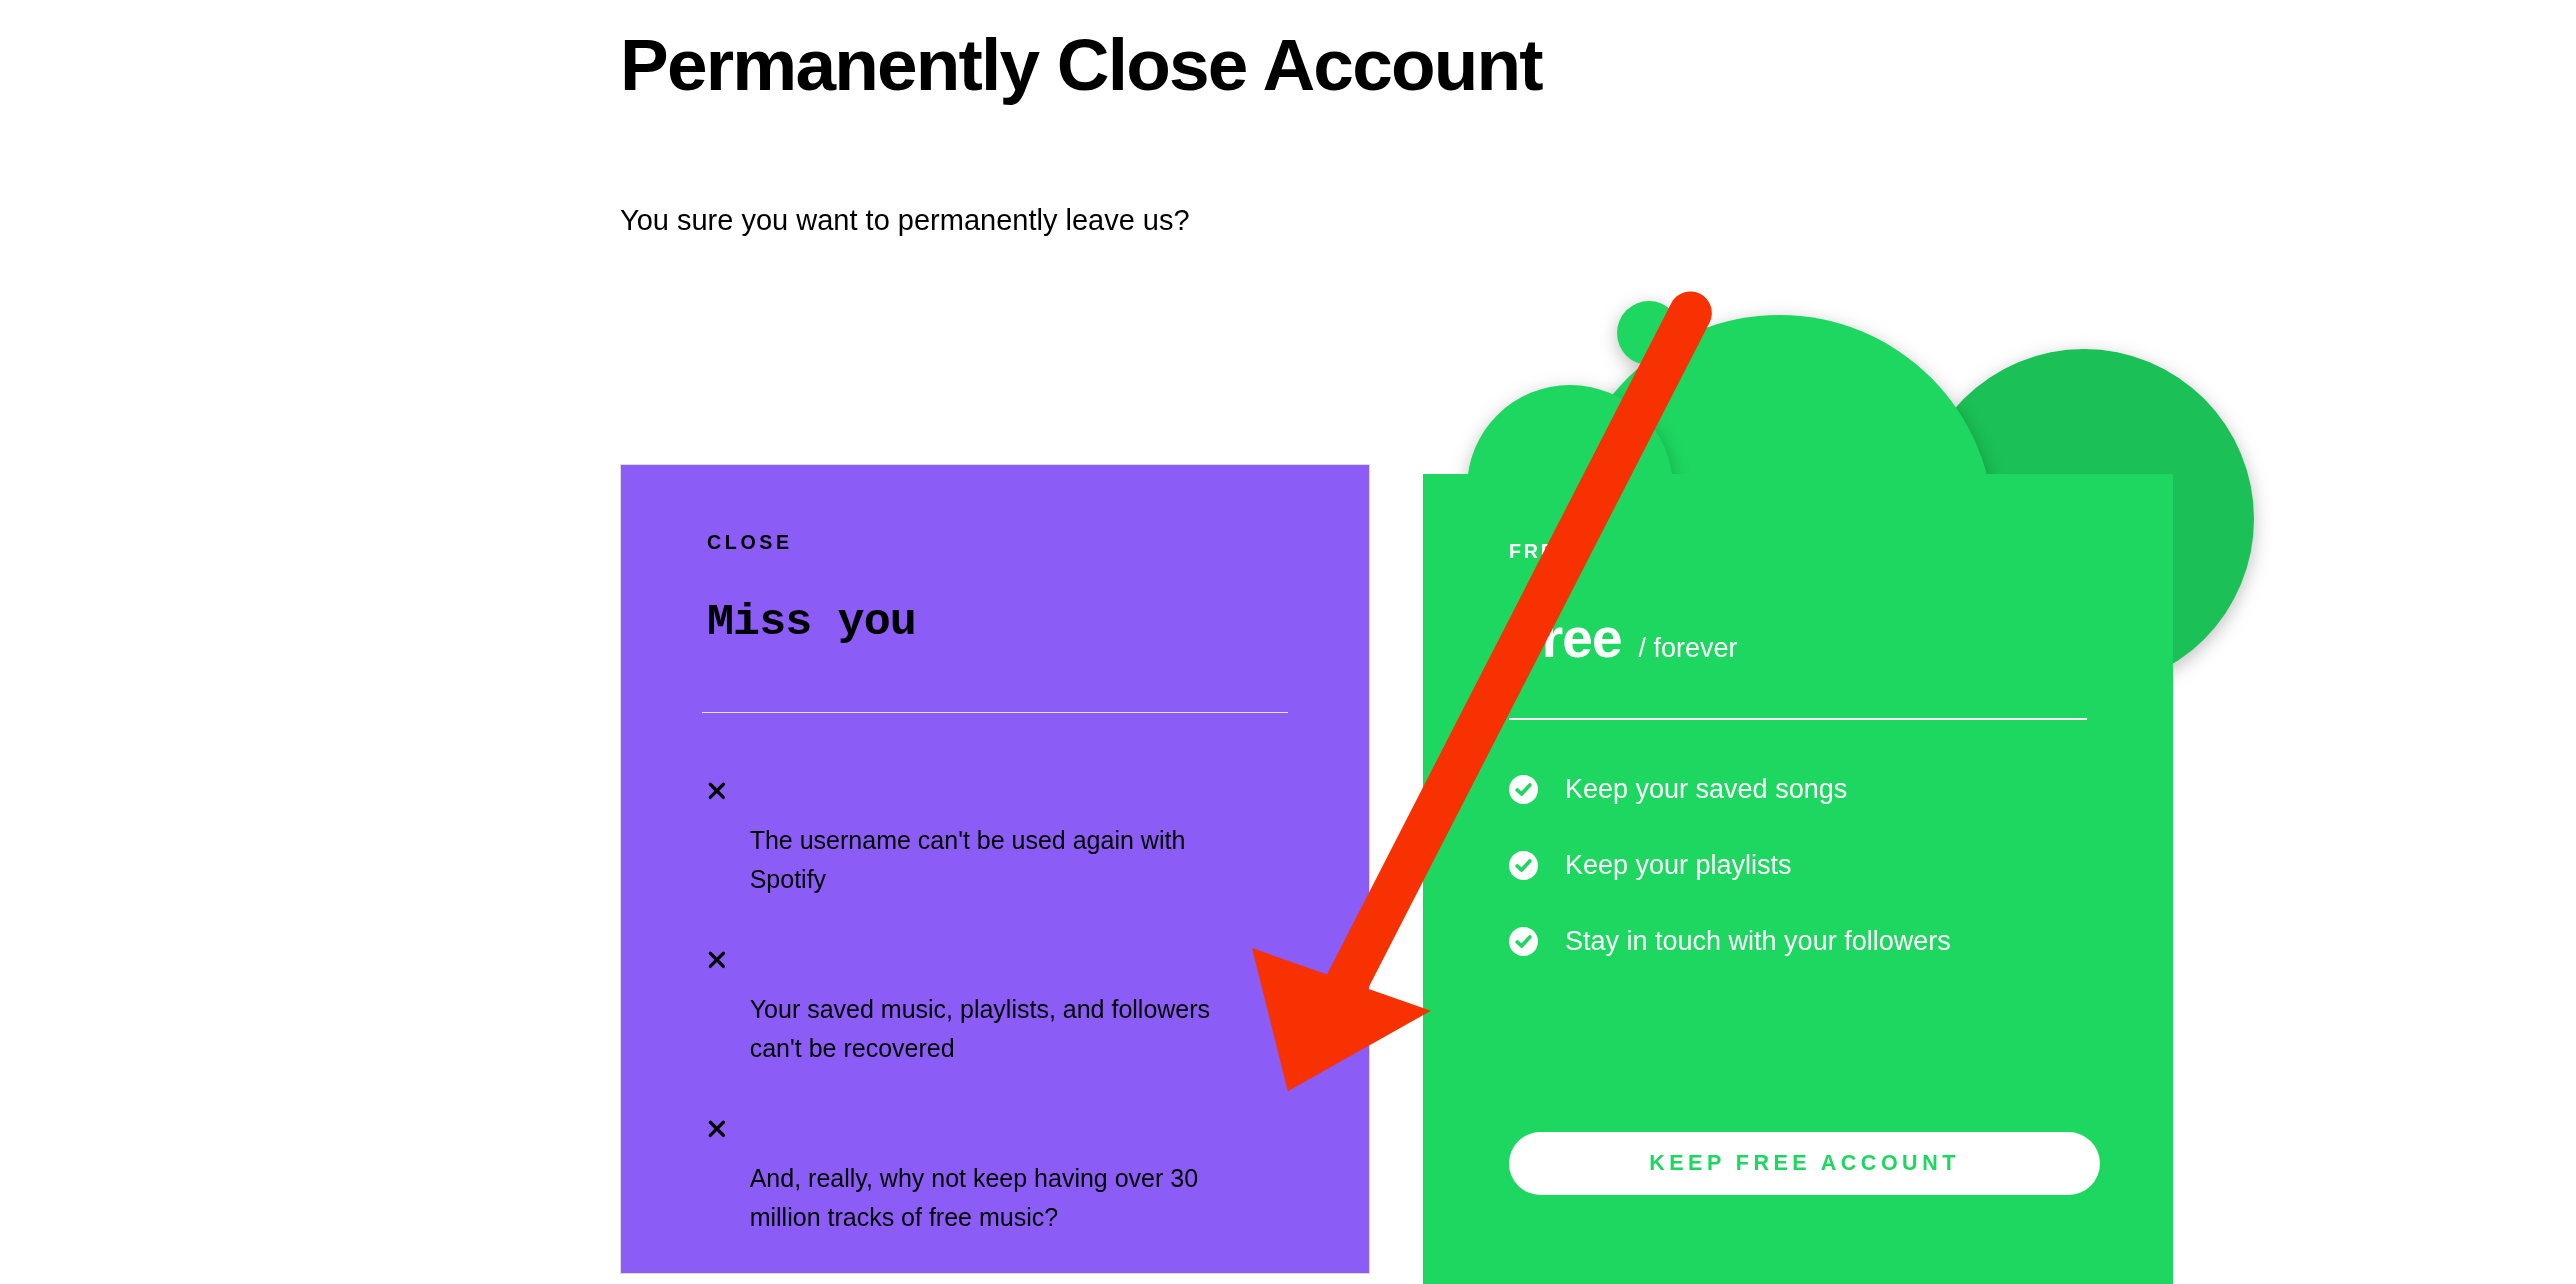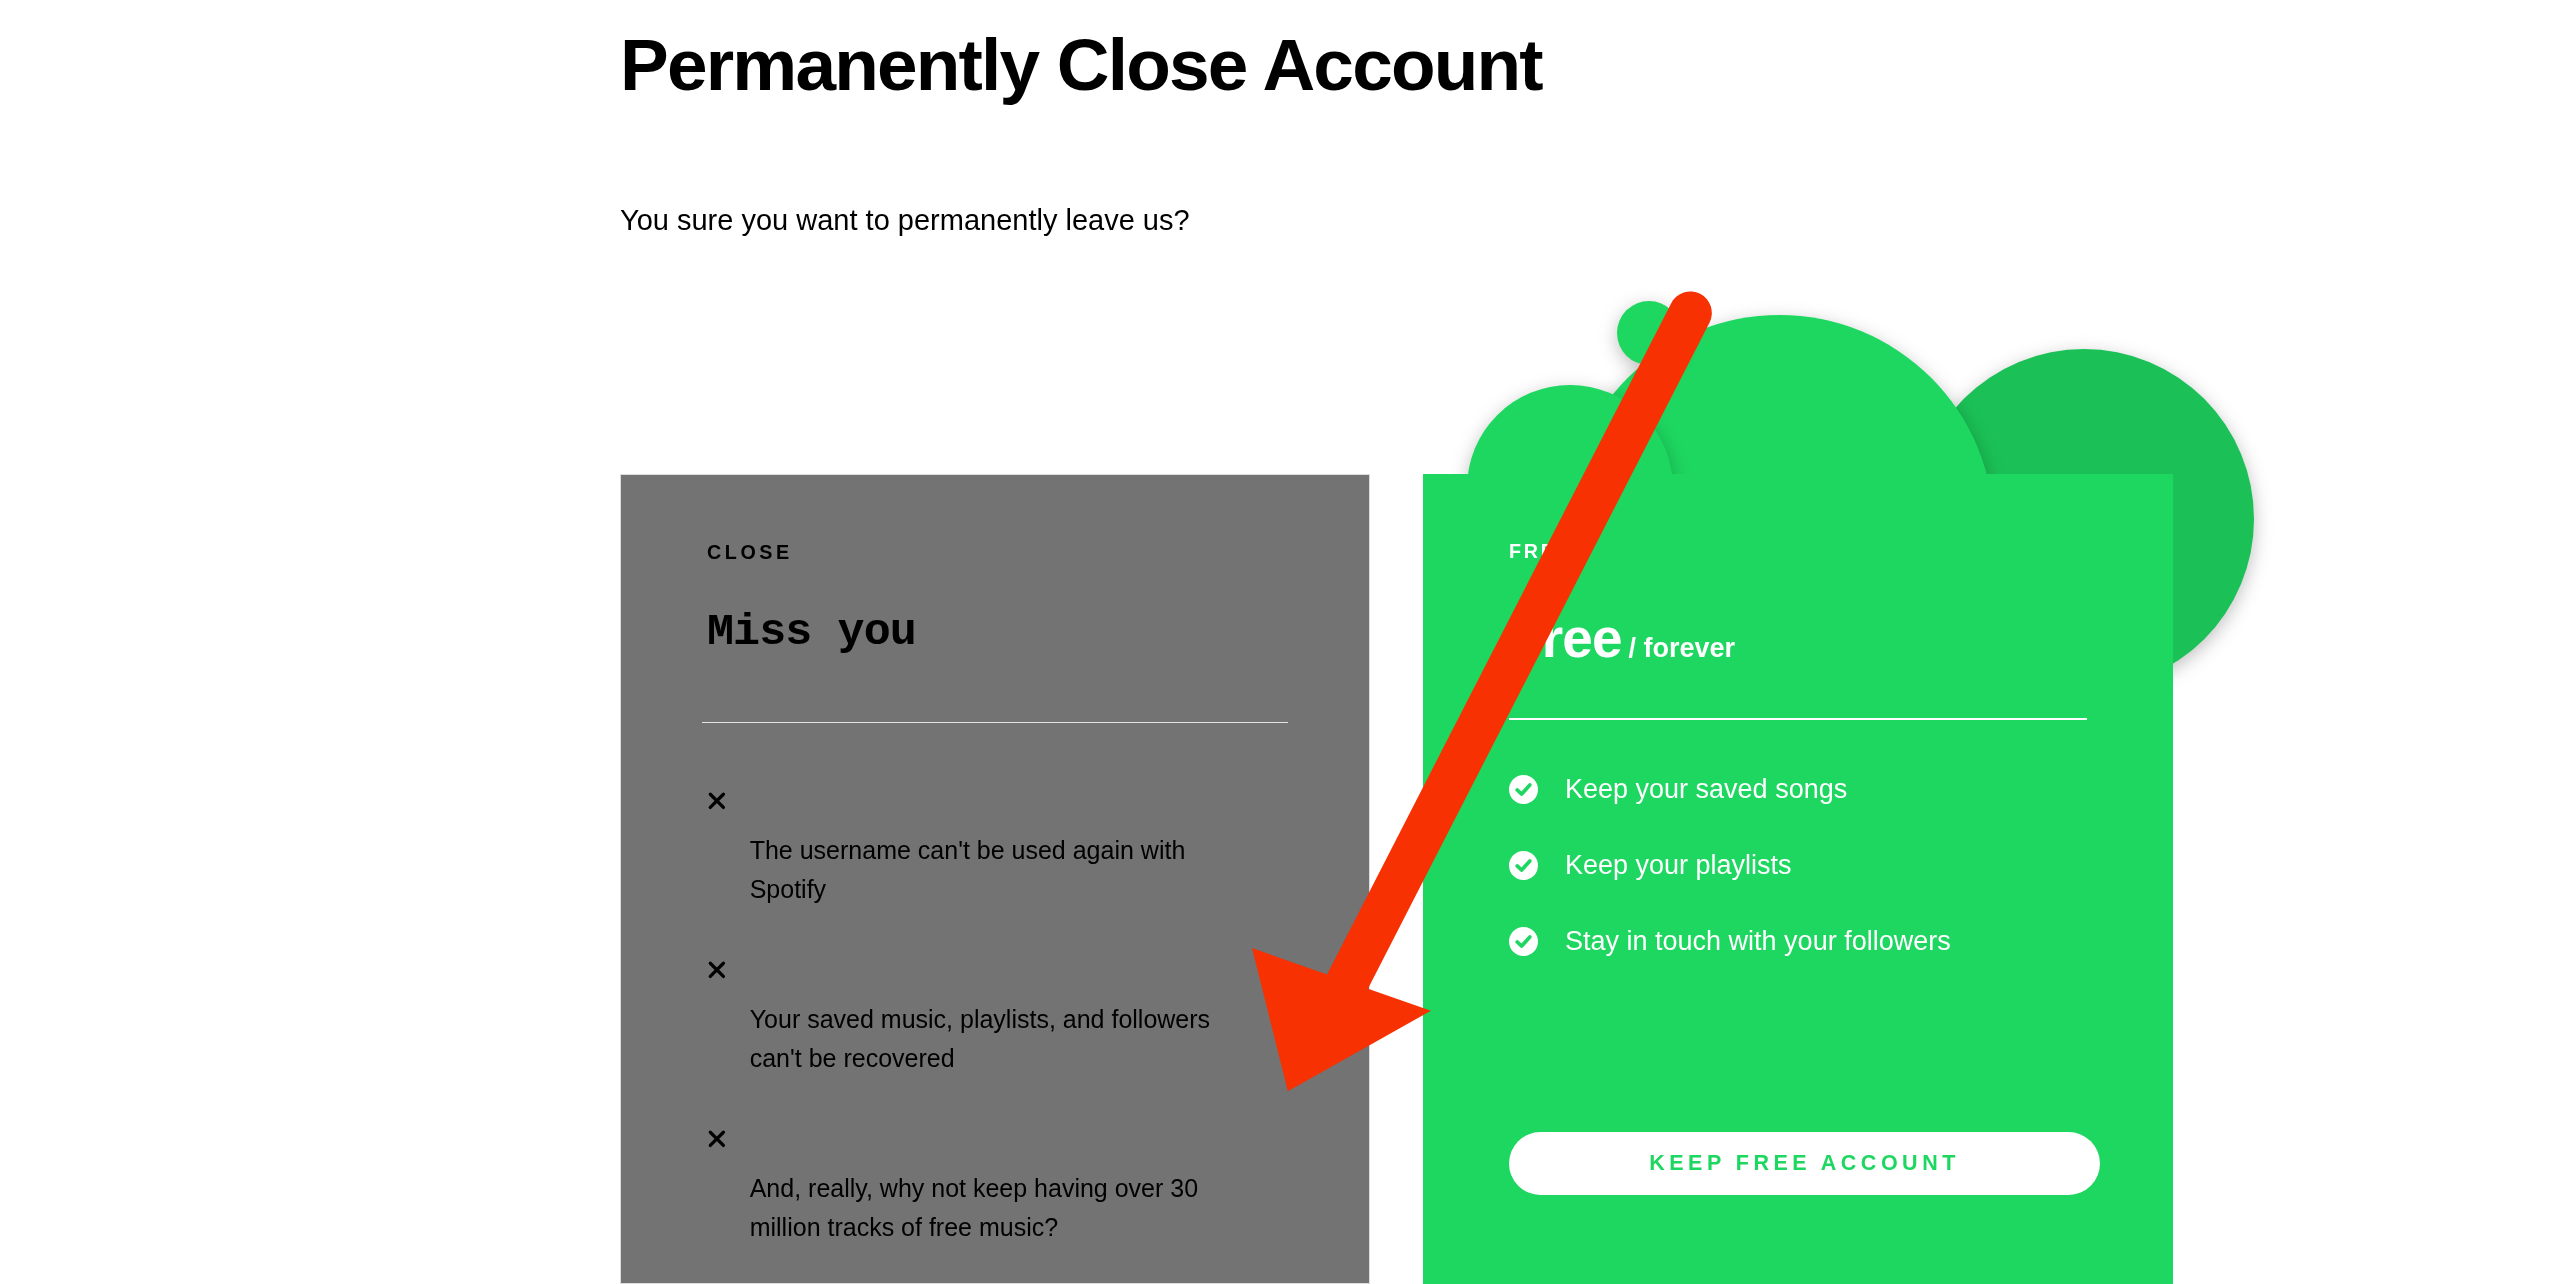--- a/index.html
+++ b/index.html
@@ -30,26 +30,26 @@
     position: absolute;
     top: 204px;
     left: 620px;
     font-size: 29px;
     font-weight: 400;
     color: #000;
   }
   
   .close-panel {
     position: absolute;
-    top: 474px;
+    top: 464px;
     left: 620px;
     width: 750px;
     height: 810px;
     border: 1.8px solid #dcdcdc;
-    background: #737373;
+    background: #8b5cf6;
     padding: 66px 86px 0 86px;
   }
   .close-label {
     font-size: 19.7px;
     font-weight: 700;
     letter-spacing: 3.6px;
     color: #000;
     margin-bottom: 43px;
   }
   .miss-you {
@@ -146,23 +146,23 @@
     margin-bottom: 48px;
   }
   .free-title {
     font-size: 55px;
     font-weight: 900;
     letter-spacing: -0.9px;
     color: #fff;
   }
   .free-sub {
     font-size: 27px;
-    font-weight: 700;
-    color: #fff;
-    margin-left: 7px;
+    font-weight: 400;
+    color: #fff;
+    margin-left: 17px;
   }
   .free-divider {
     border: none;
     border-top: 2.7px solid #fff;
     margin-bottom: 54px;
   }
   .free-list { list-style: none; }
   .free-list li {
     display: flex;
     align-items: center;

